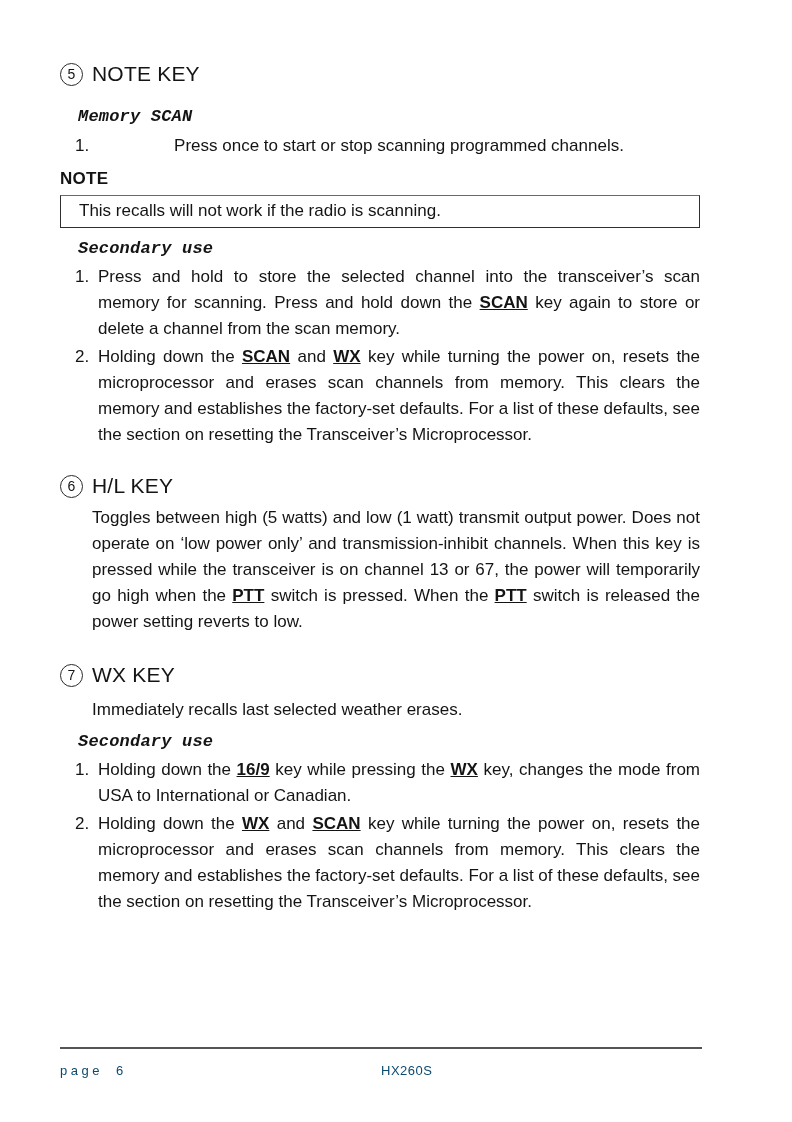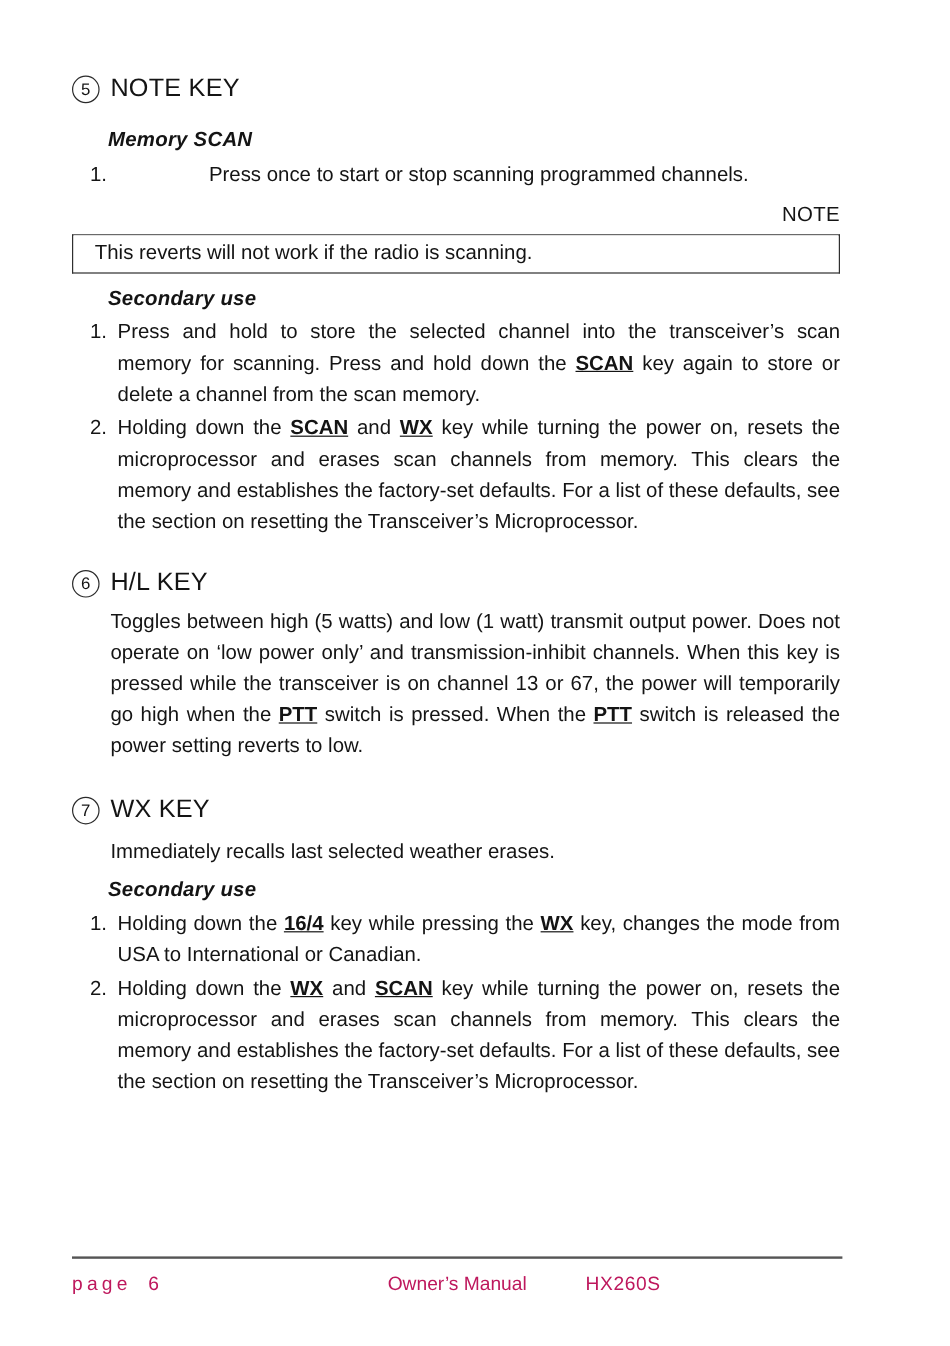--- a/index.html
+++ b/index.html
@@ -40,44 +40,45 @@
     font-size: 14px;
     line-height: 1;
     margin-right: 9px;
     flex: none;
   }
   .s5-heading { margin-top: 60px; }
   .s6-heading { margin-top: 24px; }
   .s7-heading { margin-top: 26px; }
 
   .subhead {
-    margin-left: 30px;
+    margin-left: 18px;
     font-weight: bold;
     font-style: italic;
     letter-spacing: 0.2px;
+    font-family: Liberation Mono, monospace;
   }
   .s5-memory { margin-top: 16px; }
   .s5-secondary { margin-top: 8px; }
   .s7-secondary { margin-top: 6px; }
 
   .li {
     display: flex;
     margin-left: 15px;
     margin-top: 2px;
   }
   .li-num { width: 23px; flex: none; }
   .li-body { flex: 1; text-align: center; }
   .just { text-align: justify; }
 
   .s5-item1 { margin-top: 3px; }
 
   .note-label {
     margin-top: 7px;
-    text-align: right;
-    font-weight: normal;
+    text-align: left;
+    font-weight: bold;
     letter-spacing: 0.3px;
   }
   .note-box {
     margin-top: 3px;
     border: 1.4px solid #2f2f2f;
     border-top-color: #6a6a6a;
     padding: 2px 10px 3px 18px;
     line-height: 26px;
   }
 
@@ -94,23 +95,23 @@
     top: 1047px;
     height: 2px;
     background: #555555;
   }
   .footer-row {
     position: absolute;
     left: 60px;
     width: 642px;
     top: 1059px;
     display: flex;
-    font-size: 16px;
+    font-size: 13px;
     line-height: 24px;
-    color: #be185d;
+    color: #0c4a6e;
   }
   .footer-cell { flex: 1; }
   .footer-left  { text-align: left; letter-spacing: 3.5px; word-spacing: 6px; }
   .footer-center{ text-align: center; }
   .footer-right { text-align: left; letter-spacing: 0.5px; }
 
   b { font-weight: bold; text-decoration: underline; }
 </style>
 </head>
 <body>
@@ -125,21 +126,21 @@
 
     <div class="subhead s5-memory">Memory SCAN</div>
 
     <div class="li s5-item1">
       <span class="li-num">1.</span>
       <span class="li-body">Press once to start or stop scanning programmed channels.</span>
     </div>
 
     <div class="note-label">NOTE</div>
     <div class="note-box">
-      <span>This reverts will not work if the radio is scanning.</span>
+      <span>This recalls will not work if the radio is scanning.</span>
     </div>
 
     <div class="subhead s5-secondary">Secondary use</div>
 
     <div class="li">
       <span class="li-num">1.</span>
       <span class="li-body just">Press and hold to store the selected channel into the transceiver’s scan memory for scanning. Press and hold down the <b>SCAN</b> key again to store or delete a channel from the scan memory.</span>
     </div>
     <div class="li">
       <span class="li-num">2.</span>
@@ -155,28 +156,27 @@
     <div class="section-heading s7-heading">
       <span class="circle-num">7</span>
       <span>WX KEY</span>
     </div>
     <div class="indent-para s7-intro">Immediately recalls last selected weather erases.</div>
 
     <div class="subhead s7-secondary">Secondary use</div>
 
     <div class="li">
       <span class="li-num">1.</span>
-      <span class="li-body just">Holding down the <b>16/4</b> key while pressing the <b>WX</b> key, changes the mode from USA to International or Canadian.</span>
+      <span class="li-body just">Holding down the <b>16/9</b> key while pressing the <b>WX</b> key, changes the mode from USA to International or Canadian.</span>
     </div>
     <div class="li">
       <span class="li-num">2.</span>
       <span class="li-body just">Holding down the <b>WX</b> and <b>SCAN</b> key while turning the power on, resets the microprocessor and erases scan channels from memory. This clears the memory and establishes the factory-set defaults. For a list of these defaults, see the section on resetting the Transceiver’s Microprocessor.</span>
     </div>
 
   </div>
 
   <div class="footer-rule"></div>
   <div class="footer-row">
     <span class="footer-cell footer-left">page 6</span>
-    <span class="footer-cell footer-center">Owner’s Manual</span>
     <span class="footer-cell footer-right">HX260S</span>
   </div>
 </div>
 
 </body></html>

